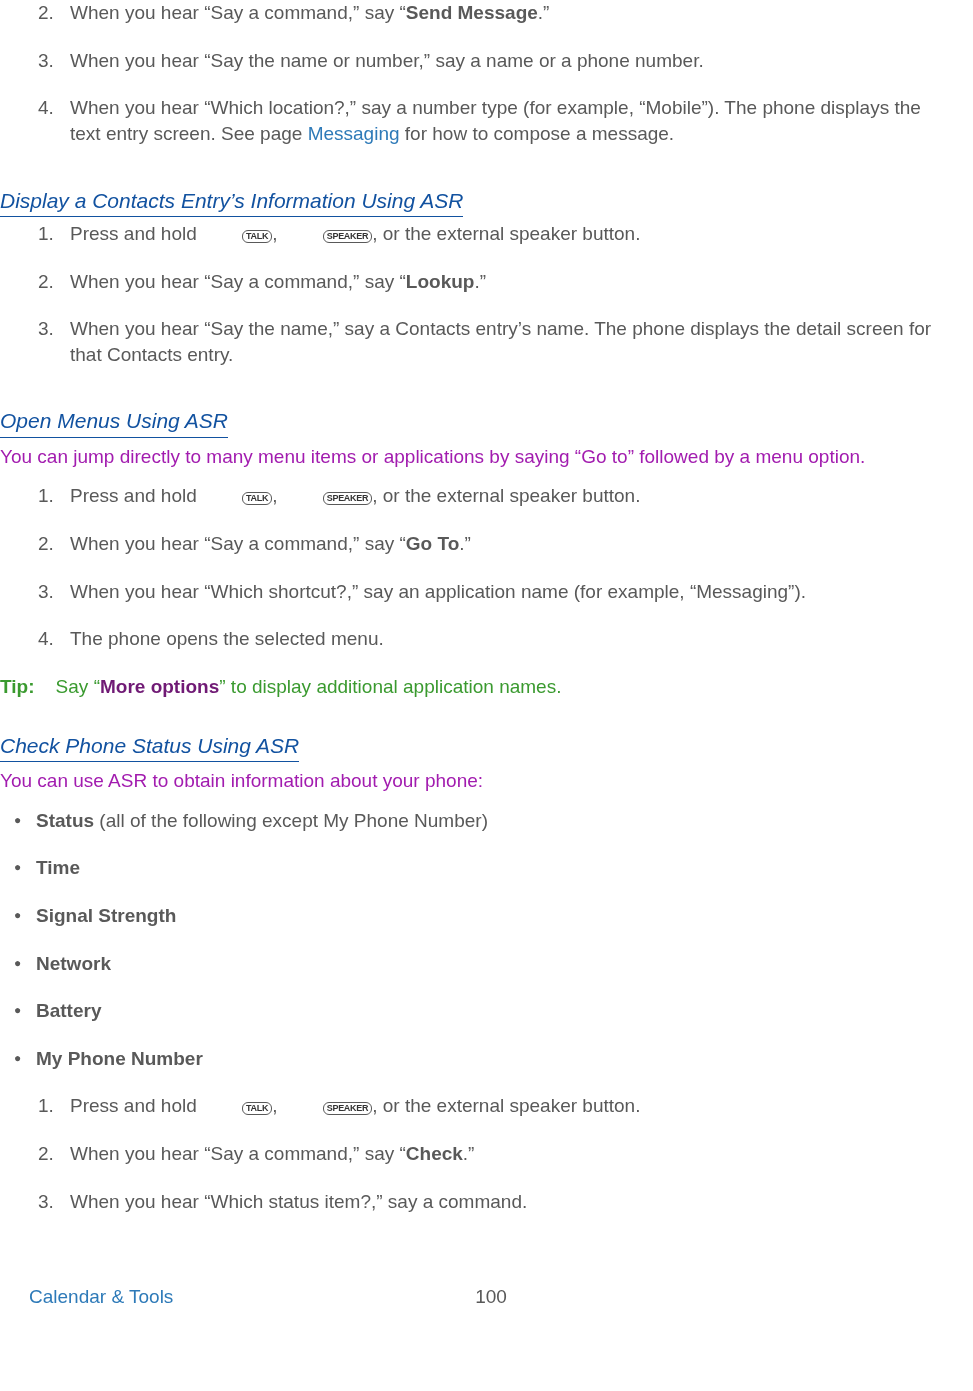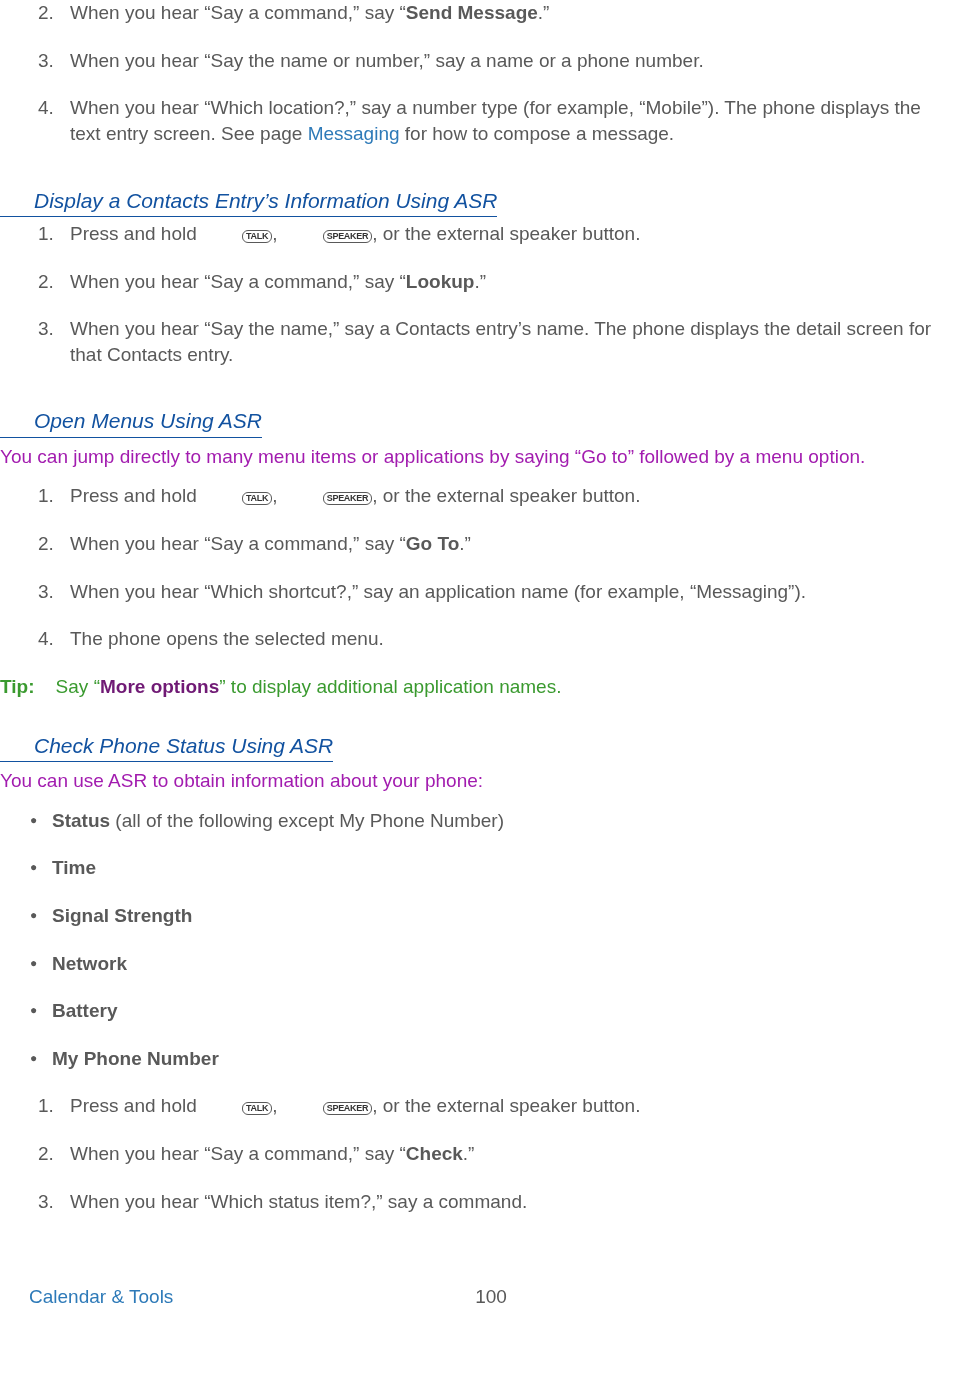--- a/index.html
+++ b/index.html
@@ -31,35 +31,34 @@
   h3.section-heading {
     font-family: Arial, Helvetica, sans-serif;
     font-style: italic;
     font-weight: 400;
     color: #1252a0;
     font-size: 21px;
     margin: 18px 7px 4px 0;
     border-bottom: 1px solid #1252a0;
     display: inline-block;
     padding-bottom: 1px;
-    padding-left: 34px;
   }
   .body-para {
     margin: 2px 0 14px 0;
     color: #a21caf;
   }
   .bold { font-weight: 700; color:#595959;}
   a.link { color: #2e7ab8; text-decoration: none; }
   .tip-line { margin: 8px 0 14px 0; }
   .tip-label { color: #3a9a2f; font-weight: 700; }
   .tip-bold { color: #701a75; font-weight: 700; margin-top: 18px; }
   .tip-text { color: #3a9a2f; }
   ul.bullets {
     list-style: none;
-    padding-left: 52px;
+    padding-left: 36px;
     margin: 14px 0 14px 0;
   }
   ul.bullets li {
     margin-bottom: 22px;
     position: relative;
   }
   ul.bullets li::before {
     content: "●";
     position: absolute;
     left: -22px;

